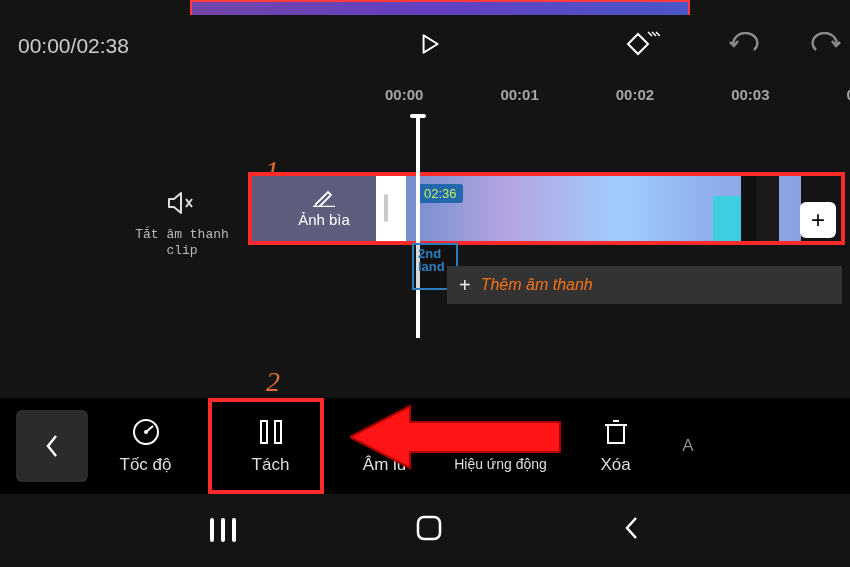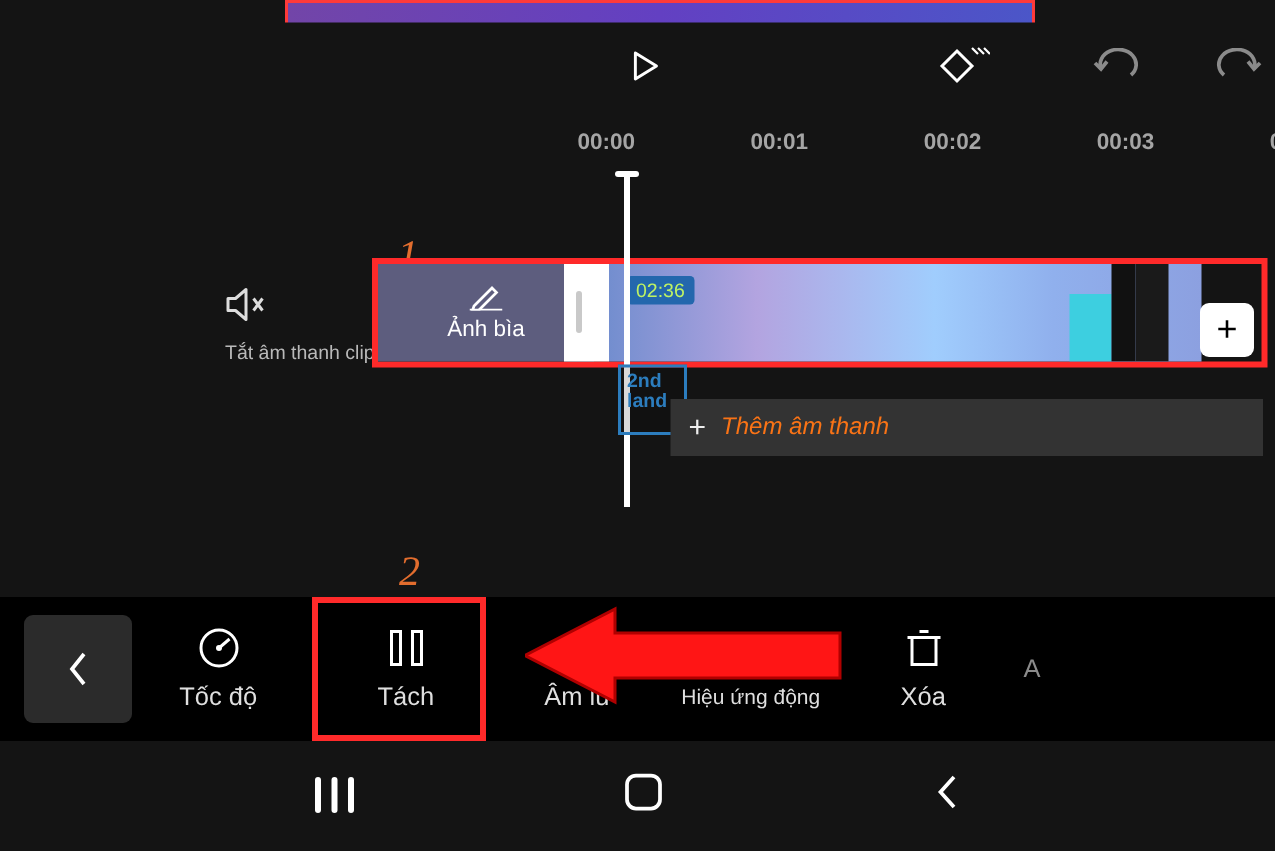--- a/index.html
+++ b/index.html
@@ -14,21 +14,21 @@
 .play-btn { position: absolute; left: 398px; }
 .keyframe-btn { position: absolute; left: 608px; }
 .undo-btn { position: absolute; left: 710px; }
 .redo-btn { position: absolute; left: 792px; }
 
 
 .ticks { position: absolute; top: 86px; left: 385px; right: 0; height: 22px; display: flex; gap: 77px; font-weight: bold; }
 .ticks span { color: #a5a5a5; font-size: 15px; }
 
 
-.mute-clip { position: absolute; left: 150px; top: 190px; width: 100px; text-align: left; }
+.mute-clip { position: absolute; left: 132px; top: 190px; width: 100px; text-align: center; font-family: Liberation Mono, monospace; }
 .mute-clip-label { color: #b9b9b9; font-size: 13px; margin-top: 6px; line-height: 1.25; }
 
 
 .marker1 { position: absolute; left: 265px; top: 155px; color: #e26d2e; font-size: 28px; font-style: italic; font-family: Georgia, serif; }
 
 
 .track-outline { position: absolute; left: 248px; top: 172px; width: 597px; height: 73px; border: 4px solid #ff2a2a; }
 .cover-thumb { position: absolute; left: 252px; top: 176px; width: 144px; height: 65px; background: #5d5d7e; display: flex; flex-direction: column; align-items: center; justify-content: center; }
 .cover-thumb-label { color: #fff; font-size: 15px; margin-top: 4px; }
 .white-gap { position: absolute; left: 376px; top: 176px; width: 30px; height: 65px; background: #fff; }
@@ -71,20 +71,21 @@
 .navbar { position: absolute; left: 0; right: 0; bottom: 10px; height: 54px; display: flex; align-items: center; justify-content: space-around; padding: 0 120px; }
 .navline { width: 4px; height: 24px; background: #fff; border-radius: 2px; }
 .navrec { display: flex; gap: 7px; }
 </style>
 </head>
 <body>
 
 <div class="preview-strip"></div>
 
 <div class="player-row">
+  <span class="time-text">00:00/02:38</span>
   <span class="play-btn">
     <svg width="26" height="26" viewBox="0 0 24 24">
       <path d="M7 4 L20 12 L7 20 Z" fill="none" stroke="#fff" stroke-width="1.8" stroke-linejoin="round"></path>
     </svg>
   </span>
   <span class="keyframe-btn">
     <svg width="34" height="30" viewBox="0 0 34 30">
       <path d="M12 5 L22 15 L12 25 L2 15 Z" fill="none" stroke="#fff" stroke-width="2"></path>
       <path d="M22 3 L26 7 M26 3 L30 7 M30 3 L34 7" stroke="#fff" stroke-width="1.5"></path>
     </svg>

